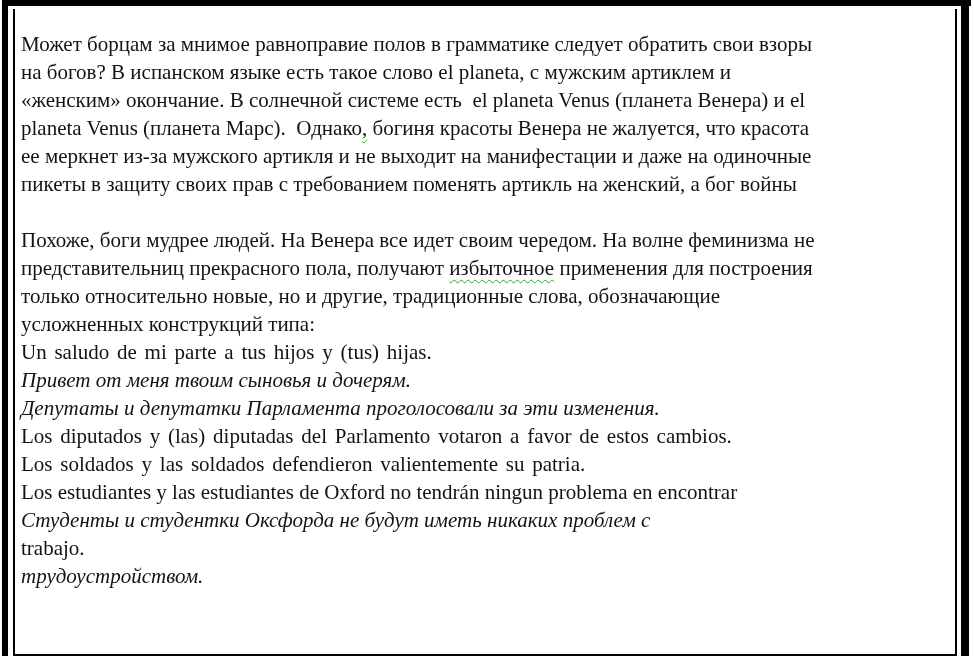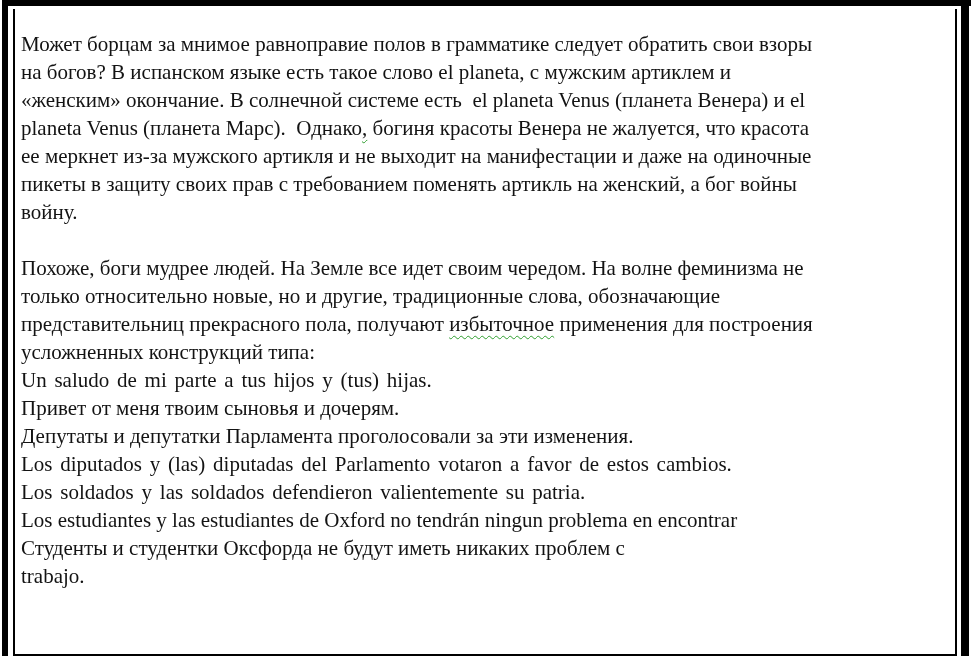--- a/index.html
+++ b/index.html
@@ -24,21 +24,21 @@
     position:absolute;
     left:21px;right:26px;top:0;
     padding-top:22px;
     font-size:21px;
     line-height:28px;
     margin-top:8px;
   }
   .line{white-space:pre-wrap;}
   .spacer{height:28px;}
   .seg.b{font-weight:normal;}
-  .seg.i{}
+  .seg.i{font-style:italic;}
   .seg.ws{word-spacing:0.12em;}
   .seg.sq{
     text-decoration-line:underline;
     text-decoration-style:wavy;
     text-decoration-color:#2f9e2f;
     text-decoration-thickness:1px;
     text-underline-offset:4px;
   }
 </style>
 </head>
@@ -53,33 +53,33 @@
   <div class="frame frame-bottom-inner"></div>
 
   <div class="content" id="content">
       <div>
         <div class="line"><span class="seg">Может борцам за мнимое равноправие полов в грамматике следует обратить свои взоры</span></div>
         <div class="line"><span class="seg">на богов? В испанском языке есть такое слово </span><span class="seg b">el planeta</span><span class="seg">, с мужским артиклем и</span></div>
         <div class="line"><span class="seg">«женским» окончание. В солнечной системе есть  </span><span class="seg b">el planeta Venus</span><span class="seg"> (планета Венера) и </span><span class="seg b">el</span></div>
         <div class="line"><span class="seg b">planeta Venus</span><span class="seg"> (планета Марс).  Однако</span><span class="seg sq">,</span><span class="seg"> богиня красоты Венера не жалуется, что красота</span></div>
         <div class="line"><span class="seg">ее меркнет из-за мужского артикля и не выходит на манифестации и даже на одиночные</span></div>
         <div class="line"><span class="seg">пикеты в защиту своих прав с требованием поменять артикль на женский, а бог войны</span></div>
-        <div class="line"><span class="seg">войну.</span></div>
       </div>
       <div class="spacer"></div>
       <div>
-        <div class="line"><span class="seg">Похоже, боги мудрее людей. На Земле все идет своим чередом. На волне феминизма не</span></div>
+        <div class="line"><span class="seg">Похоже, боги мудрее людей. На Венера все идет своим чередом. На волне феминизма не</span></div>
+        <div class="line"><span class="seg">представительниц прекрасного пола, получают </span><span class="seg sq">избыточное</span><span class="seg"> применения для построения</span></div>
         <div class="line"><span class="seg">только относительно новые, но и другие, традиционные слова, обозначающие</span></div>
-        <div class="line"><span class="seg">представительниц прекрасного пола, получают </span><span class="seg sq">избыточное</span><span class="seg"> применения для построения</span></div>
         <div class="line"><span class="seg">усложненных конструкций типа:</span></div>
       </div>
       <div>
         <div class="line"><span class="seg b ws">Un saludo de mi parte a tus hijos y (tus) hijas.</span></div>
         <div class="line"><span class="seg i">Привет от меня твоим сыновья и дочерям.</span></div>
         <div class="line"><span class="seg i">Депутаты и депутатки Парламента проголосовали за эти изменения.</span></div>
         <div class="line"><span class="seg b ws">Los diputados y (las) diputadas del Parlamento votaron a favor de estos cambios.</span></div>
         <div class="line"><span class="seg b ws">Los soldados y las soldados defendieron valientemente su patria.</span></div>
         <div class="line"><span class="seg b">Los estudiantes y las estudiantes de Oxford no tendrán ningun problema en encontrar</span></div>
         <div class="line"><span class="seg i">Студенты и студентки Оксфорда не будут иметь никаких проблем с</span></div>
         <div class="line"><span class="seg b">trabajo.</span></div>
+        <div class="line"><span class="seg i">трудоустройством.</span></div>
       </div>
     </div>
 </div>
 
 </body></html>

